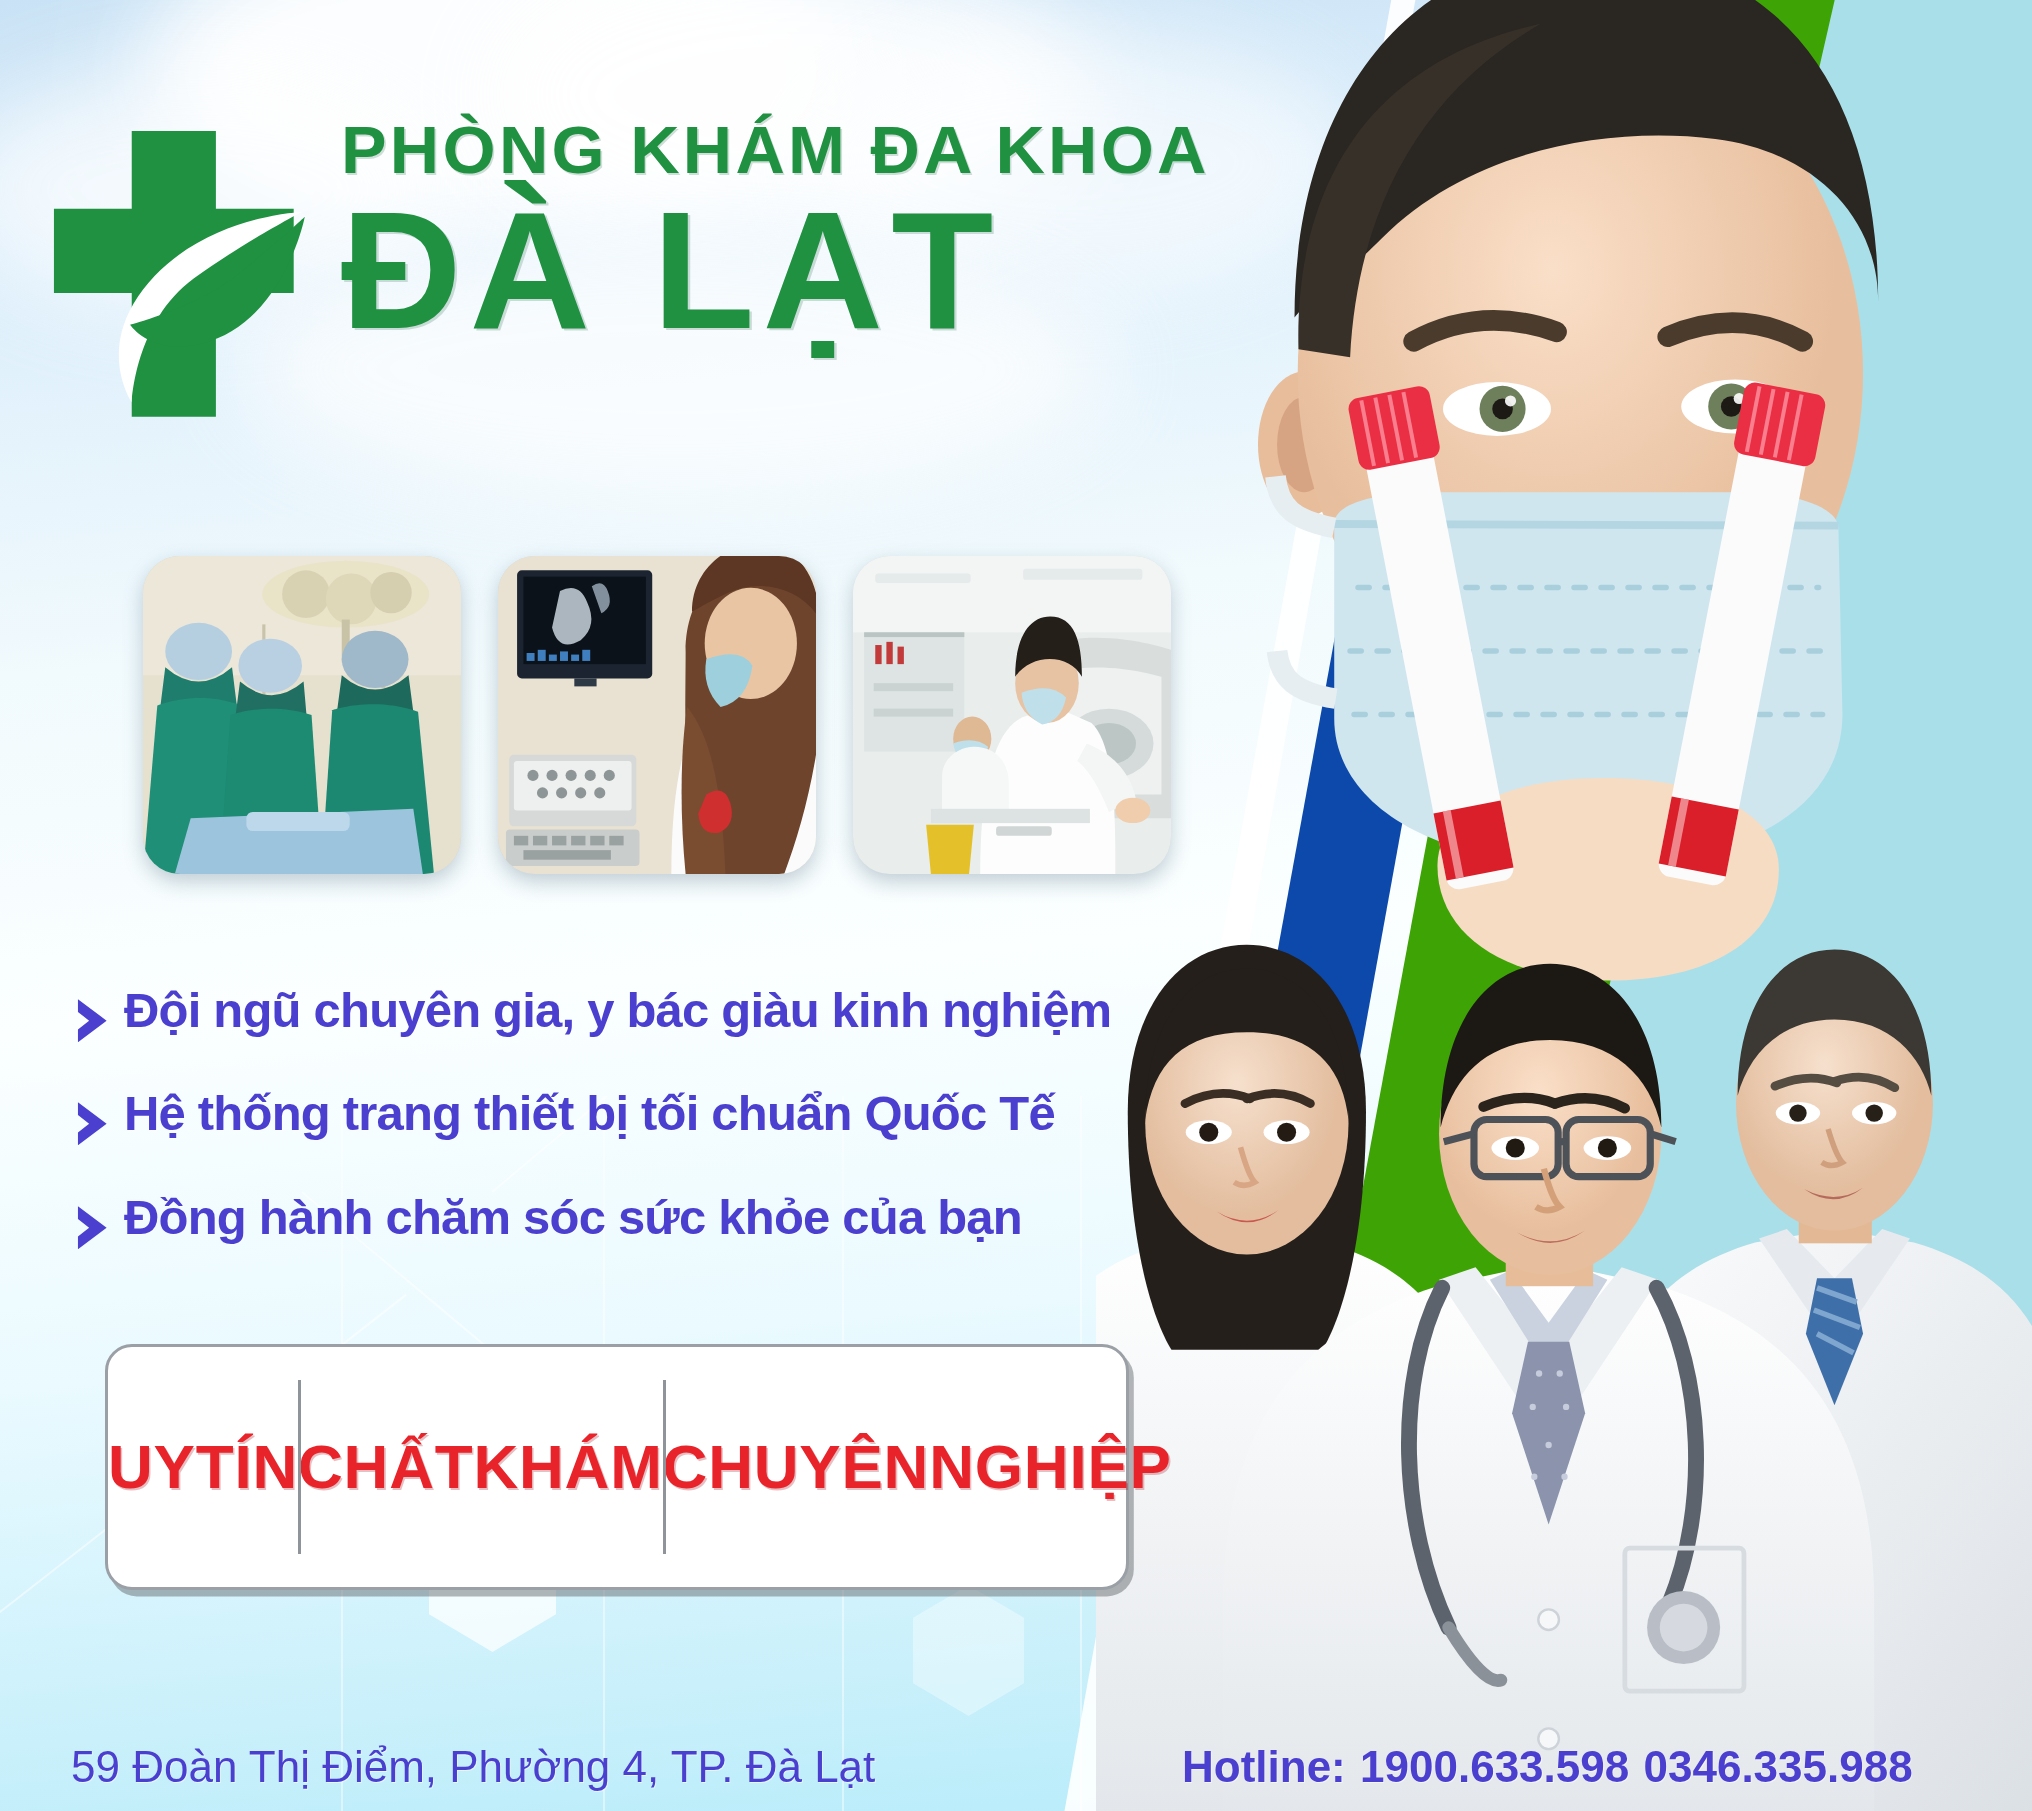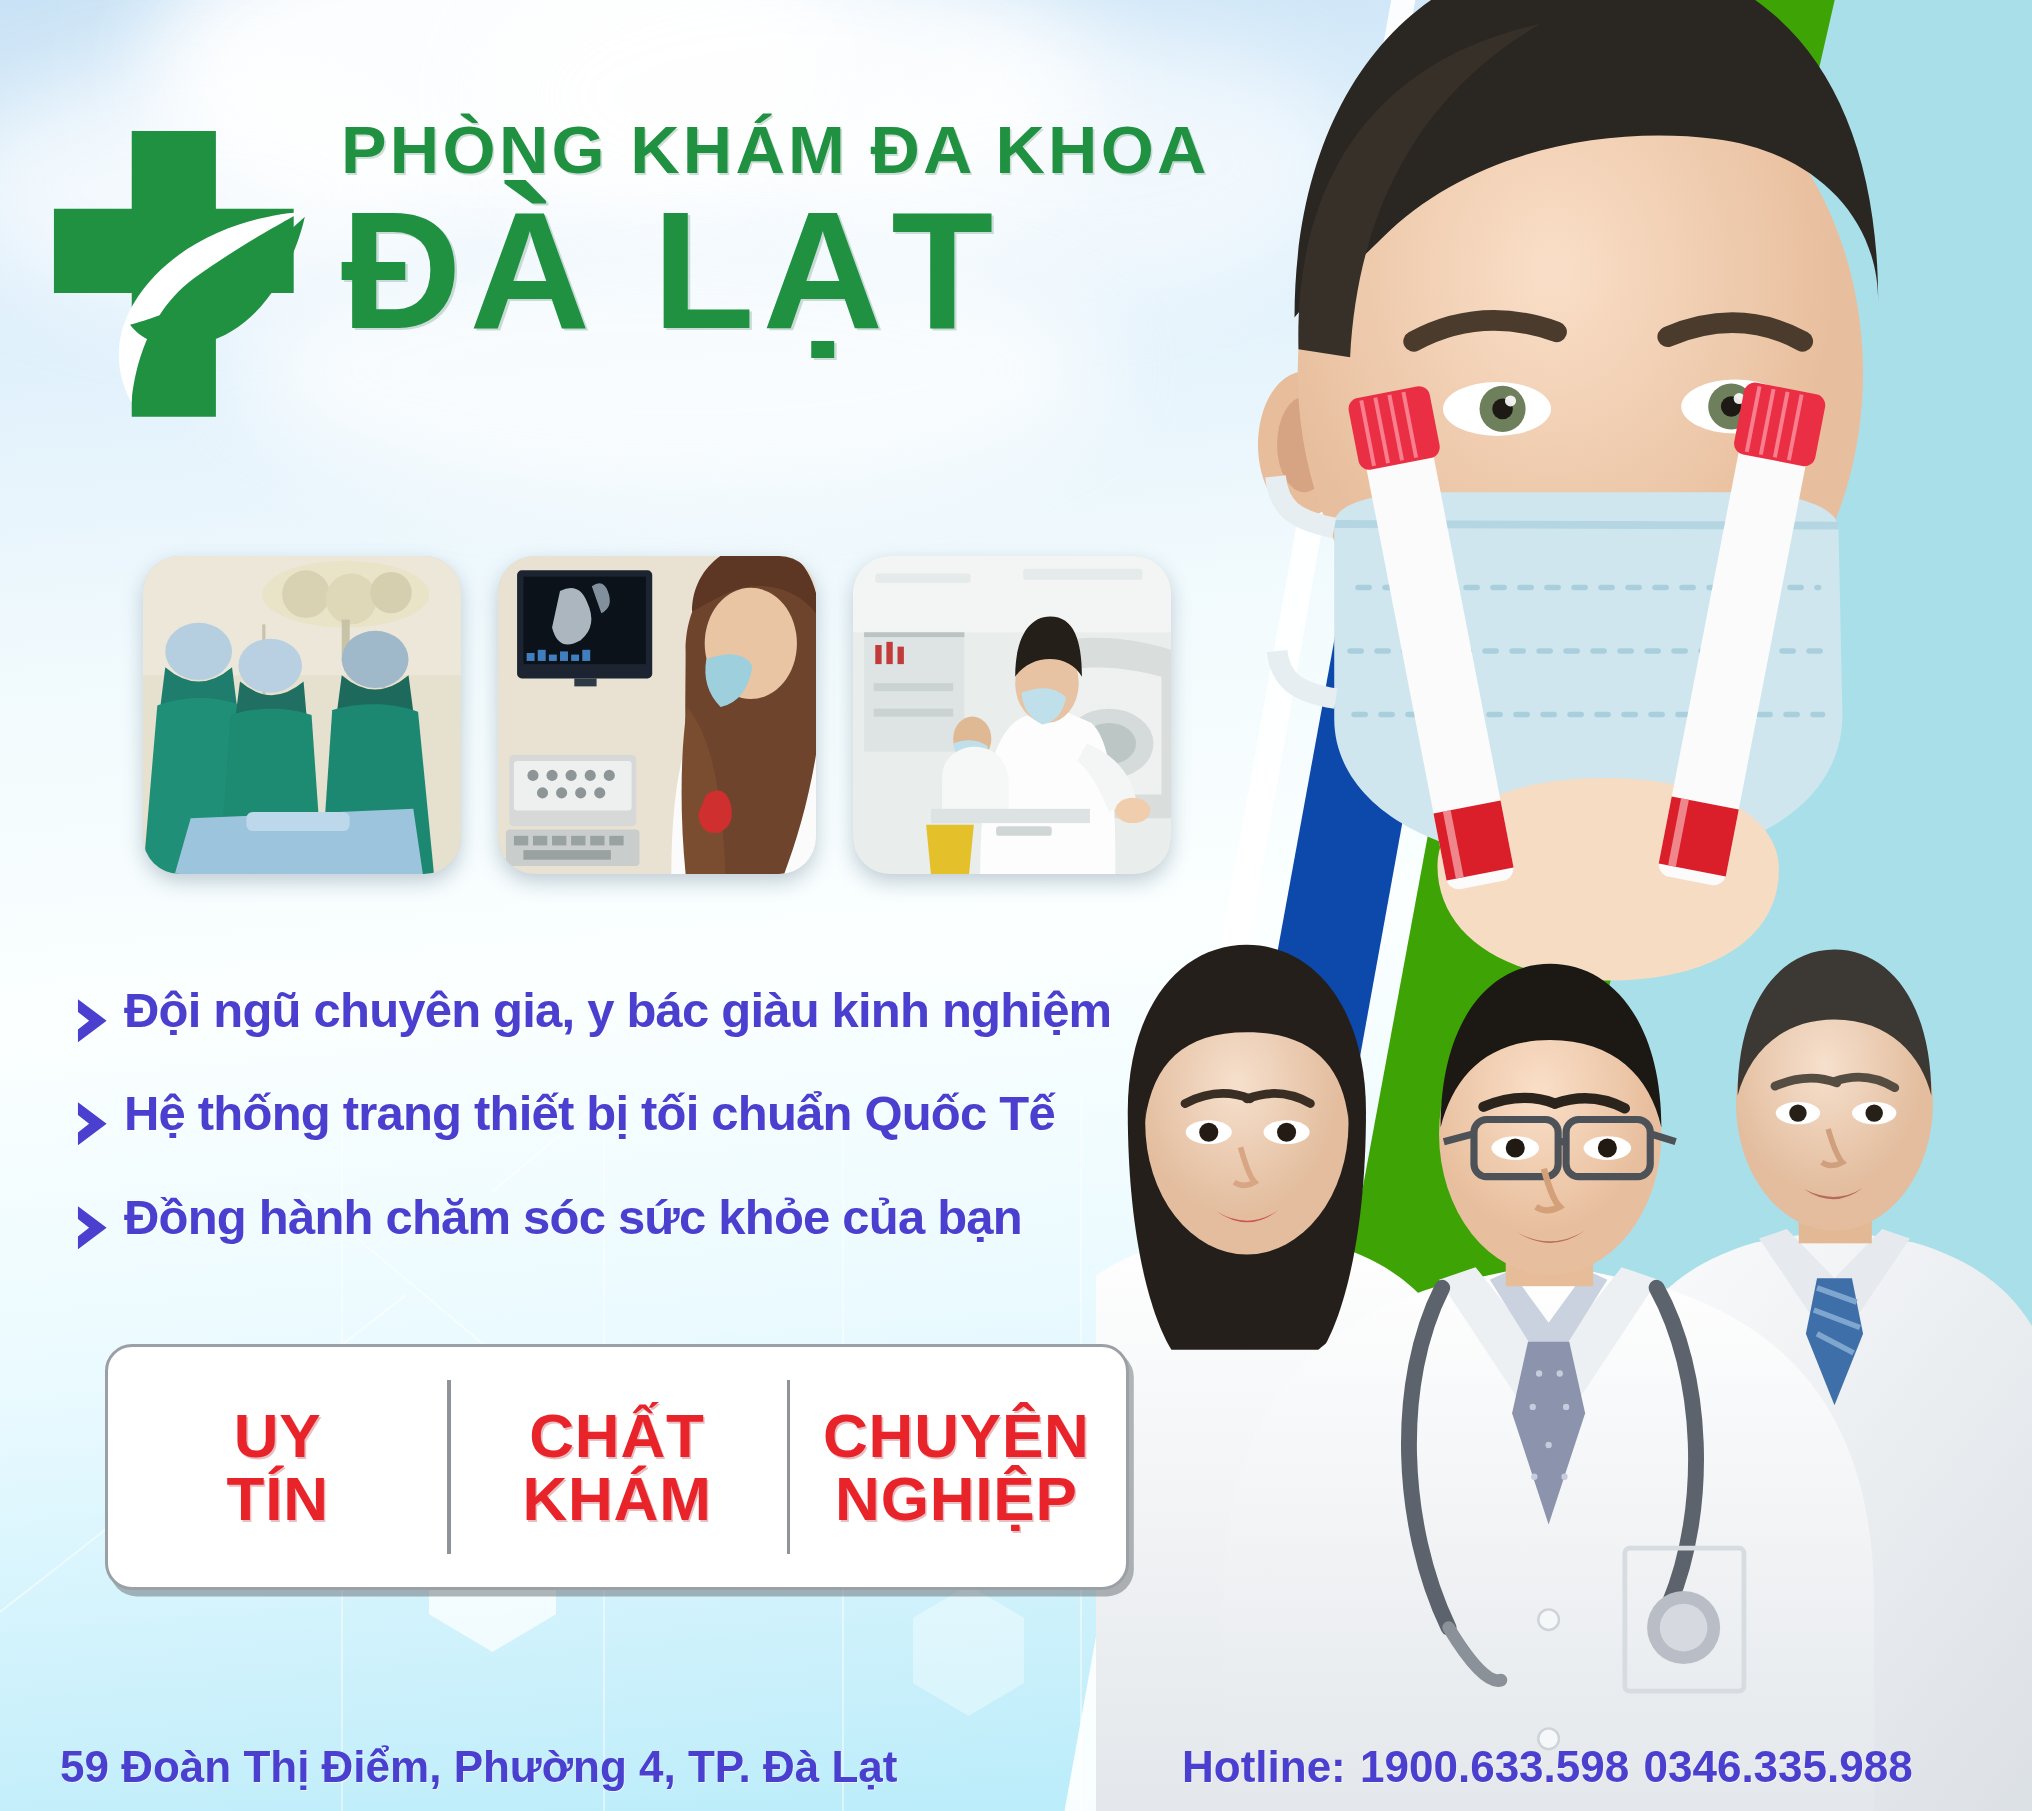--- a/index.html
+++ b/index.html
@@ -75,32 +75,32 @@
      text-shadow:0.8px 0.8px 0 rgba(255,255,255,.6);
   }
 
   
   .values{
     position:absolute; left:105px; top:1344px; width:1024px; height:246px;
     background:#ffffff; border:3.2px solid #9aa0a6; border-radius:27px;
     box-shadow:4.8px 6.4px 0 rgba(90,95,100,.45);
     display:flex; align-items:stretch;
   }
-  .vcell{ flex:1; display:flex; flex-direction:column; align-items:center; justify-content:center; position:relative;}
+  .vcell{ flex:1; display:flex; flex-direction:row; align-items:center; justify-content:center; position:relative;}
   .vcell + .vcell::before{
      content:""; position:absolute; left:0; top:33px; bottom:33px; width:3.2px; background:#8e949a;
   }
   .vtext{ font-size:62px; font-weight:bold; color:#e8232a; line-height:1.02;
           font-family:"Liberation Sans", sans-serif; text-align:center; letter-spacing:0.8px;
           text-shadow:1.6px 1.6px 0 rgba(160,0,10,.25); }
 
   
   .addr{
-     position:absolute; left:60px; bottom:19px;
-     font-size:44px; font-weight:bold; color:#4a3fcf; white-space:nowrap;
+     position:absolute; left:71px; bottom:19px;
+     font-size:44px; font-weight:normal; color:#4a3fcf; white-space:nowrap;
      font-family:"Liberation Sans", sans-serif;
      text-shadow:0.8px 0.8px 0 rgba(255,255,255,.55);
   }
   .hotline{
      position:absolute; left:1147px; bottom:19px;
      font-size:44px; font-weight:bold; color:#4a3fcf; white-space:nowrap;
      font-family:"Liberation Sans", sans-serif;
      text-shadow:0.8px 0.8px 0 rgba(255,255,255,.55);
      margin-left:35px;
   }

